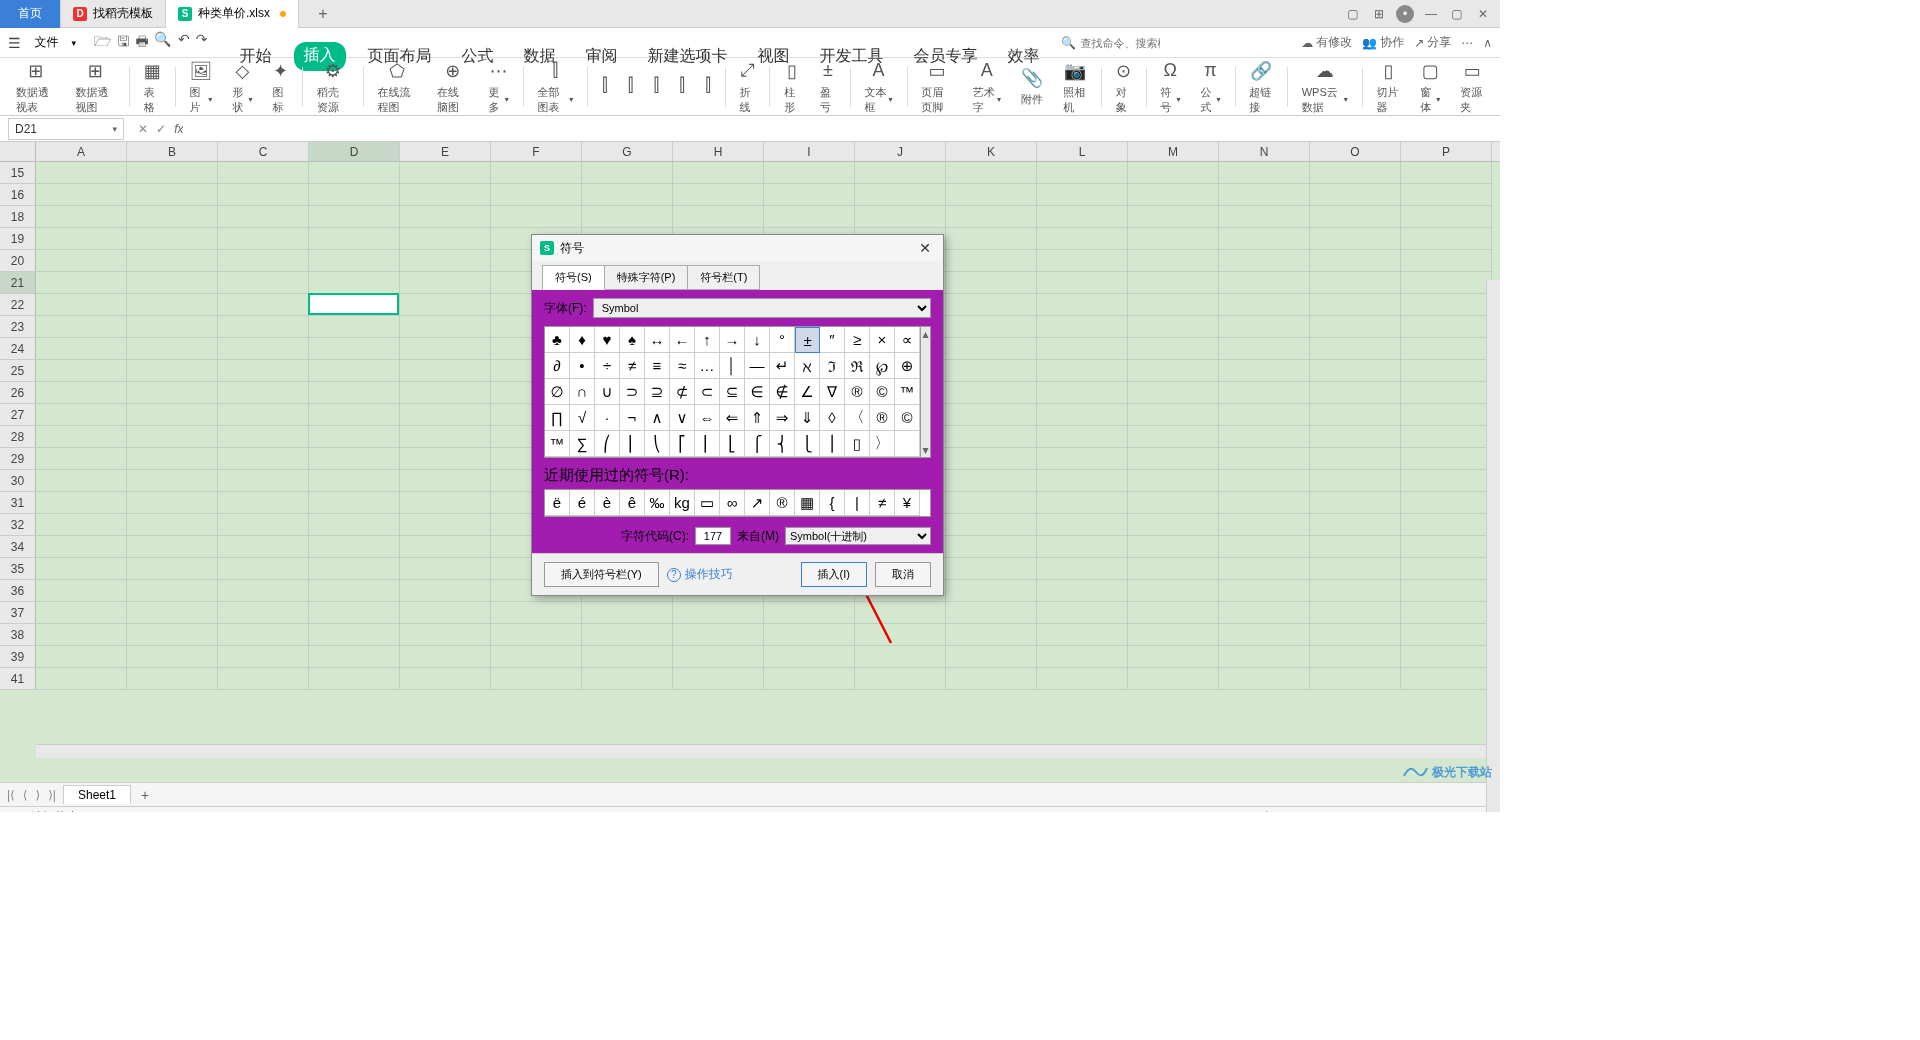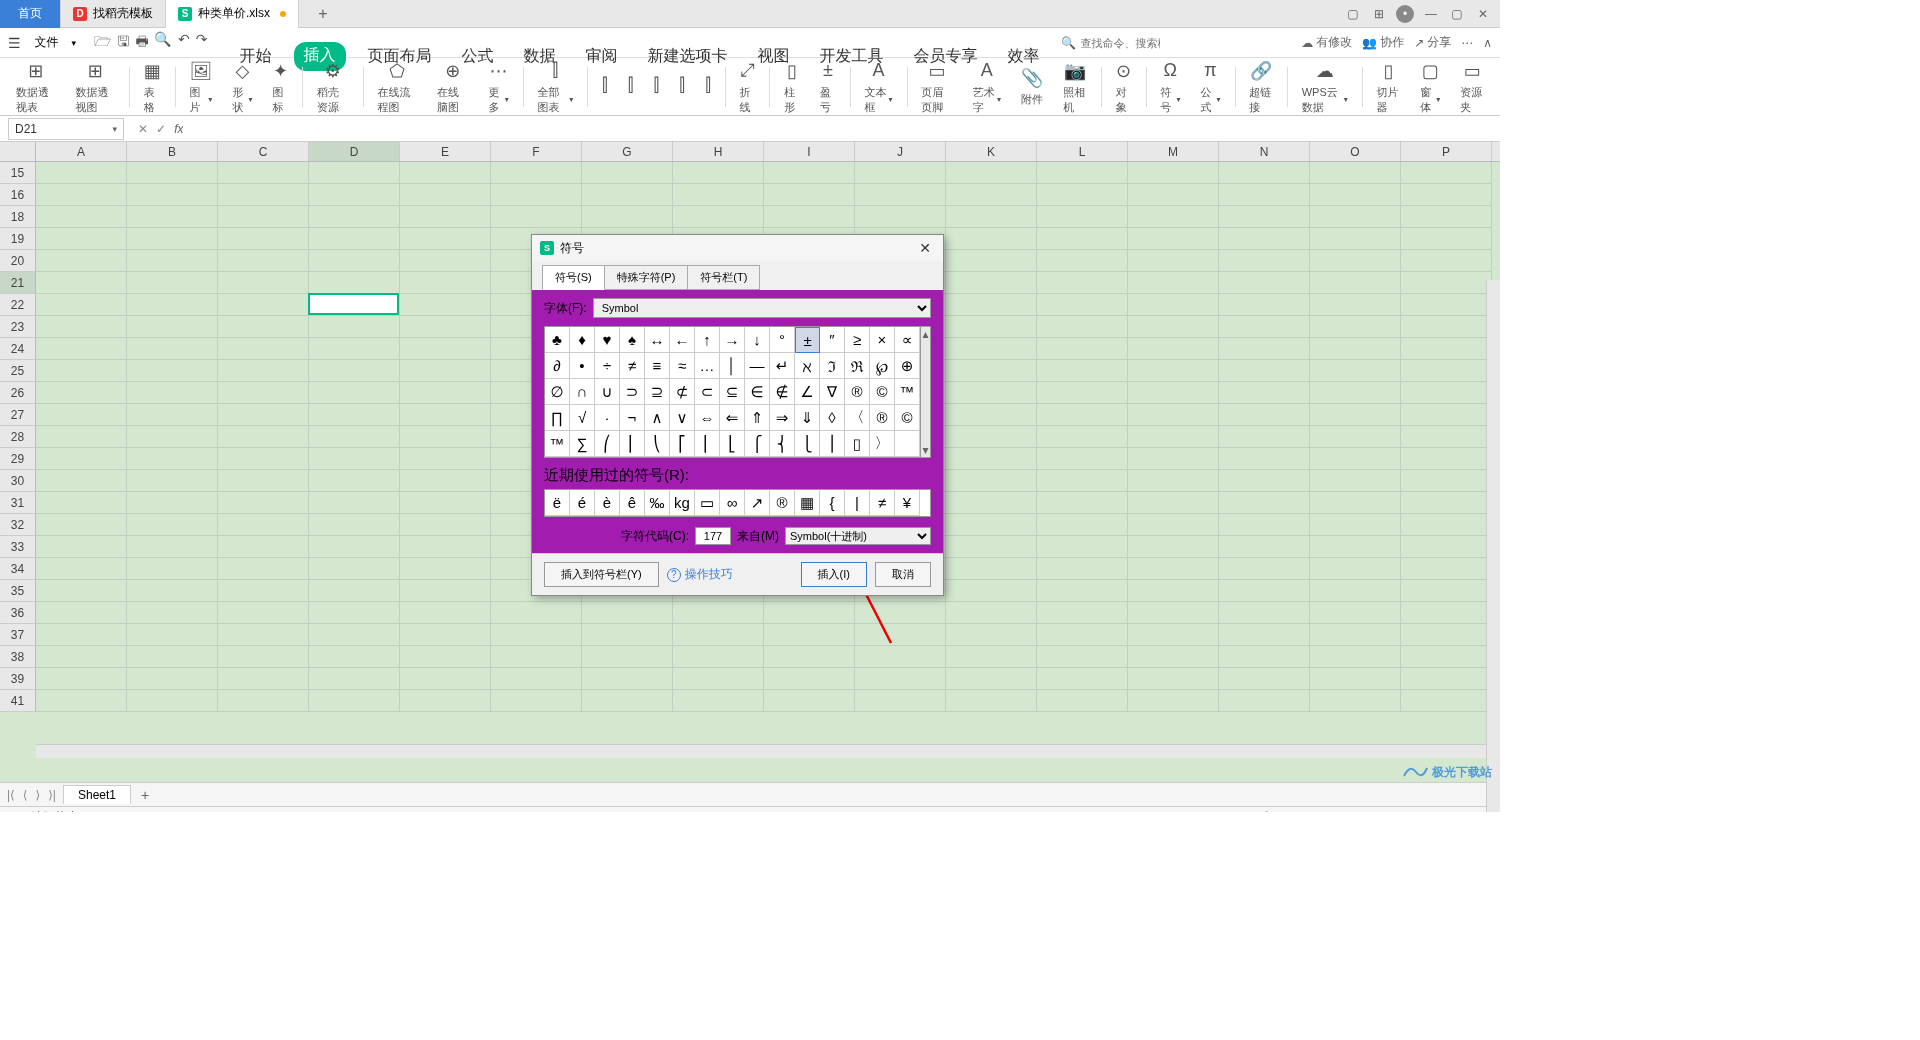--- a/index.html
+++ b/index.html
@@ -664,39 +664,20 @@
         <div class="cell"></div>
         <div class="cell"></div>
         <div class="cell"></div>
         <div class="cell"></div>
         <div class="cell"></div>
         <div class="cell"></div>
         <div class="cell"></div>
         <div class="cell"></div>
       </div>
       <div class="row">
-        <div class="row-h">33</div>
-        <div class="cell"></div>
-        <div class="cell"></div>
-        <div class="cell"></div>
-        <div class="cell"></div>
-        <div class="cell"></div>
-        <div class="cell"></div>
-        <div class="cell"></div>
-        <div class="cell"></div>
-        <div class="cell"></div>
-        <div class="cell"></div>
-        <div class="cell"></div>
-        <div class="cell"></div>
-        <div class="cell"></div>
-        <div class="cell"></div>
-        <div class="cell"></div>
-        <div class="cell"></div>
-      </div>
-      <div class="row">
         <div class="row-h">34</div>
         <div class="cell"></div>
         <div class="cell"></div>
         <div class="cell"></div>
         <div class="cell"></div>
         <div class="cell"></div>
         <div class="cell"></div>
         <div class="cell"></div>
         <div class="cell"></div>
         <div class="cell"></div>

